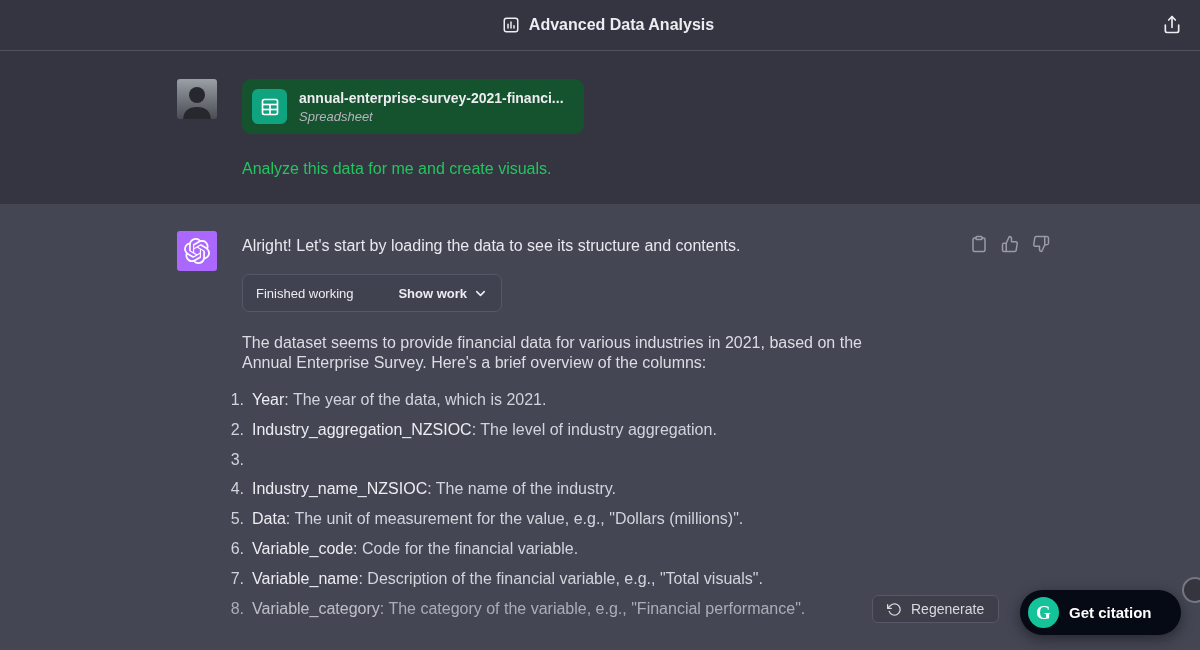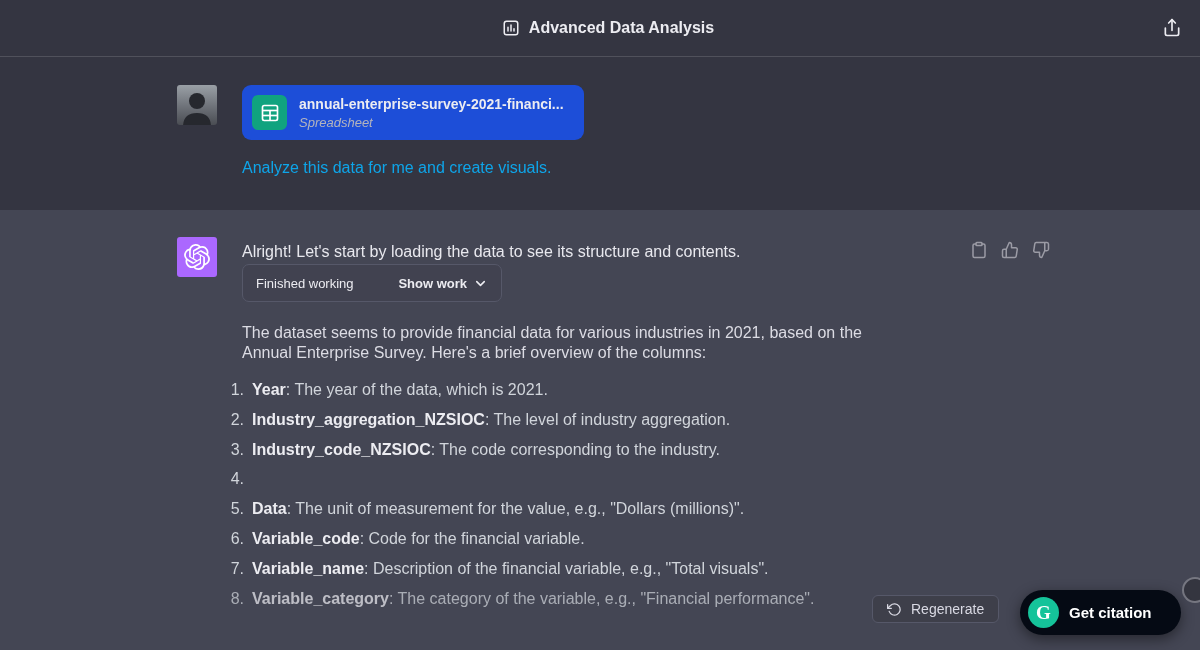--- a/index.html
+++ b/index.html
@@ -5,21 +5,21 @@
   * { margin:0; padding:0; box-sizing:border-box; }
   html,body { width:1200px; height:650px; }
   body {
     font-family:"Liberation Sans","DejaVu Sans",sans-serif;
     background:#343541; color:#ececf1; overflow:hidden;
   }
   .page { position:relative; width:1200px; height:650px; overflow:hidden; background:#444654; }
 
   
   .app-header {
-    position:relative; height:57px; background:#343541;
+    position:relative; height:51px; background:#343541;
     border-bottom:1px solid rgba(255,255,255,0.14);
     display:flex; align-items:center; justify-content:center;padding-left:16px;
   }
   .header-title { display:flex; align-items:center; gap:9px; font-size:16px; font-weight:600; color:#ececf1; }
   .header-share {
     position:absolute; right:14px; top:50%; transform:translateY(-50%);
     background:none; border:none; cursor:pointer; color:#ececf1; display:flex; padding:4px;
   }
 
   
@@ -30,51 +30,51 @@
   .avatar { width:40px; height:40px; border-radius:3px; flex-shrink:0; overflow:hidden; }
   .user-avatar { background:linear-gradient(180deg,#9aa0a6 0%,#6d7178 55%,#4a4d53 100%); }
   .gpt-avatar { background:#ab68ff; display:flex; align-items:center; justify-content:center; }
 
   .content { flex:1; min-width:0; }
 
   
   .file-card {
     display:flex; align-items:center; gap:12px;
     width:342px; height:55px; padding:10px 14px 10px 10px;
-    background:#1d4ed8; border-radius:9px; cursor:pointer;
+    background:#14532d; border-radius:9px; cursor:pointer;
   }
   .file-icon {
     width:35px; height:35px; border-radius:6px; background:#10a37f;
     display:flex; align-items:center; justify-content:center; flex-shrink:0;
   }
   .file-name { font-size:14px; font-weight:600; color:#ececf1; white-space:nowrap; }
   .file-type { font-size:13px; color:#b4b4bd; margin-top:3px;font-style:italic; }
-  .user-text { margin-top:19px; font-size:16px; color:#0ea5e9; }
+  .user-text { margin-top:26px; font-size:16px; color:#22c55e; }
 
   
   .intro-row { position:relative; width:856px; }
   .intro-text { max-width:680px; font-size:16px; line-height:24px; padding-top:3px; color:#e8e8ee; }
   .msg-actions { position:absolute; right:48px; top:4px; display:flex; gap:13px; }
   .icon-btn { background:none; border:none; cursor:pointer; color:#9b9ba5; display:flex; padding:0; }
 
   .work-box {
-    width:260px; height:38px;
+    margin-top:16px; width:260px; height:38px;
     display:flex; align-items:center; justify-content:space-between;
     background:#414250; border:1px solid #565869; border-radius:7px;
     padding:0 13px; cursor:pointer; color:#ececf1; font-family:inherit;
   }
   .work-status { font-size:13px; }
   .work-toggle { display:flex; align-items:flex-start; gap:6px; font-size:13px; font-weight:700; }
 
   .overview-text { margin-top:21px; max-width:672px; font-size:16px; line-height:20px; color:#dcdce4; }
 
   ol.columns-list { list-style:none; margin-top:12px; margin-left:-20px; }
   .columns-list li { display:flex; line-height:29.8px; font-size:16px; color:#d1d5db; }
   .li-num { width:22px; text-align:right; margin-right:8px; color:#d1d5db; flex-shrink:0; }
-  .col-name { font-weight:700; color:#ececf1; }
+  .col-name { font-weight:400; color:#ececf1; }
   .li-dim { opacity:.72; }
 
   
   .regenerate-btn {
     position:absolute; left:872px; top:595px; height:28px;
     display:flex; align-items:center; gap:9px; padding:0 14px;
     background:#3e3f4a; border:1px solid #565869; border-radius:6px;
     color:#d9d9e3; font-size:14px; font-family:inherit; cursor:pointer;
   }
   .citation-btn {
@@ -193,24 +193,24 @@
         <li>
             <span class="li-num">1.</span>
             <span><span class="col-name">Year</span><span class="col-desc">: The year of the data, which is 2021.</span></span>
           </li>
         <li>
             <span class="li-num">2.</span>
             <span><span class="col-name">Industry_aggregation_NZSIOC</span><span class="col-desc">: The level of industry aggregation.</span></span>
           </li>
         <li>
             <span class="li-num">3.</span>
-            <span><span class="col-name">Industry_code_NZSIOC</span><span class="col-desc">: The code corresponding to the industry.</span></span>
           </li>
         <li>
             <span class="li-num">4.</span>
+            <span><span class="col-name">Industry_name_NZSIOC</span><span class="col-desc">: The name of the industry.</span></span>
           </li>
         <li>
             <span class="li-num">5.</span>
             <span><span class="col-name">Data</span><span class="col-desc">: The unit of measurement for the value, e.g., "Dollars (millions)".</span></span>
           </li>
         <li>
             <span class="li-num">6.</span>
             <span><span class="col-name">Variable_code</span><span class="col-desc">: Code for the financial variable.</span></span>
           </li>
         <li>

